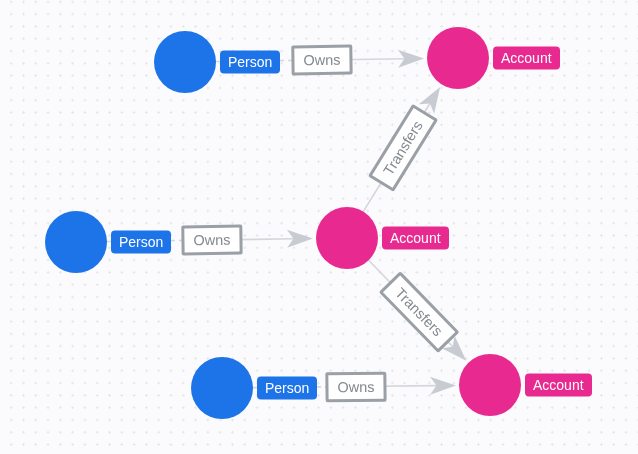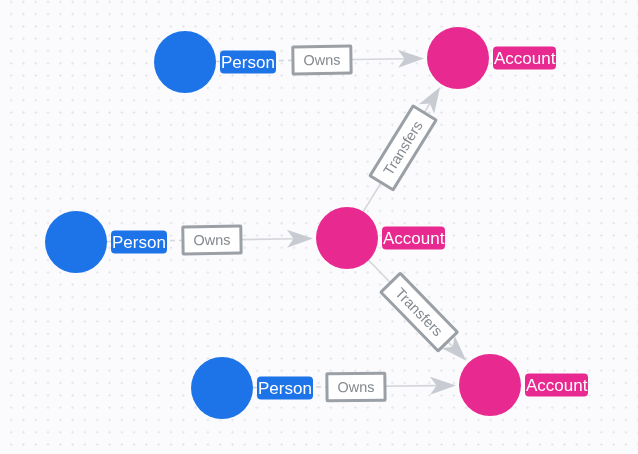--- a/index.html
+++ b/index.html
@@ -13,22 +13,22 @@
     background-image:radial-gradient(circle,#e5e6ea 1.1px,transparent 1.3px);
     background-size:12.3px 12.3px;
     background-position:5px 8px;
   }
   .canvas svg{position:absolute;left:0;top:0;}
   .labels{position:absolute;left:0;top:0;width:100%;height:100%;pointer-events:none;}
   .labels > div{pointer-events:auto;}
   .node-pill{
     position:absolute;
     transform:translateY(-50%);
-    color:#fff;font-size:17px;line-height:17px;
-    padding:3px 1px;border-radius:4px;
+    color:#fff;font-size:14px;line-height:17px;
+    padding:3px 8px;border-radius:4px;
     white-space:nowrap;
   }
   .rel-box{
     position:absolute;
     background:#fff;
     border:3px solid #9aa0a6;
     border-radius:2px;
     color:#84898f;font-size:14.5px;line-height:18px;
     padding:3px 9px;
     white-space:nowrap;

